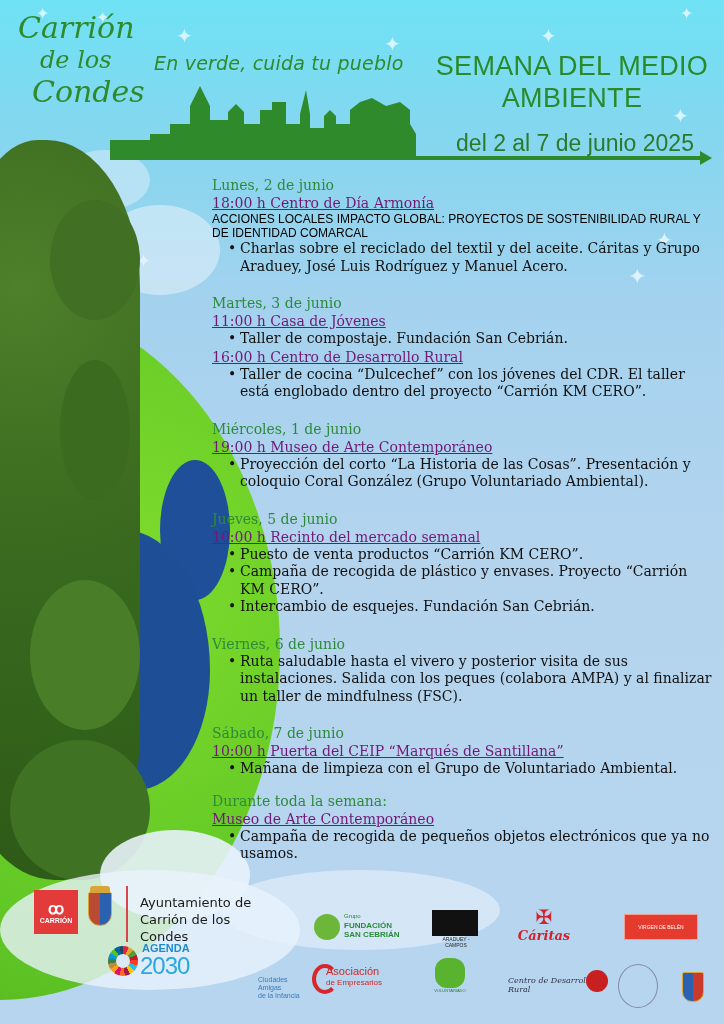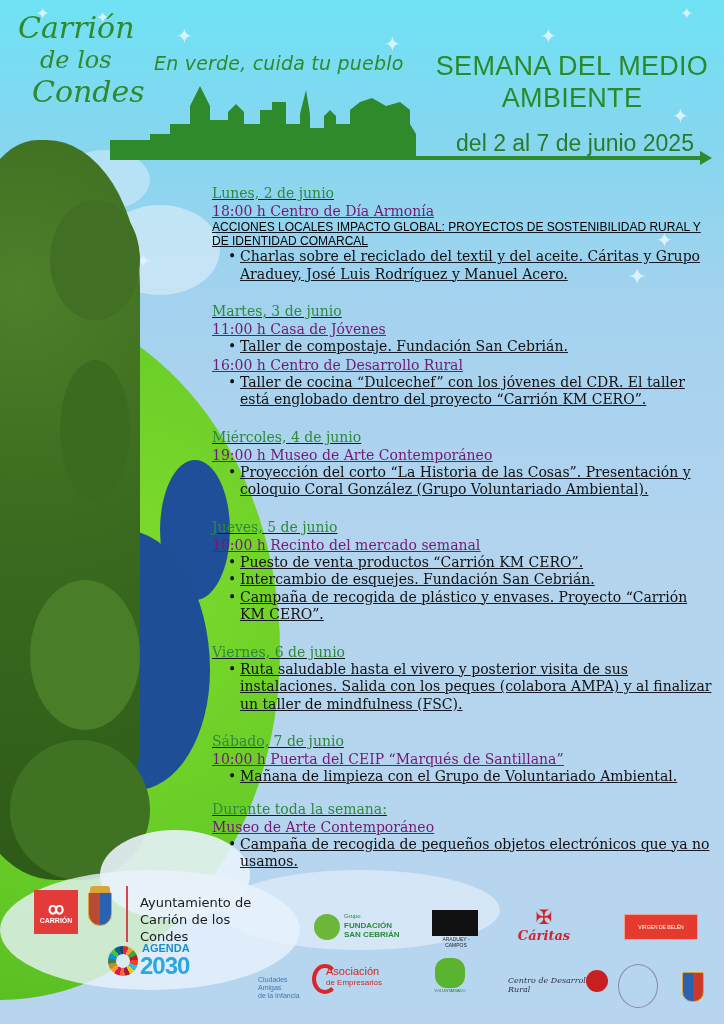--- a/index.html
+++ b/index.html
@@ -58,23 +58,22 @@
     .tree {
       position: absolute; left: -30px; top: 140px; width: 170px; height: 740px;
       background: radial-gradient(circle at 30% 20%, #4e7f2a 0%, #3a6b1f 40%, #2d5a17 100%);
       border-radius: 40% 55% 45% 50% / 15% 20% 20% 15%;
     }
     .tree-lobe { position: absolute; border-radius: 50%; background: #416f24; }
     .cloud { position: absolute; background: #e8f2fb; border-radius: 50%; }
 
     
     .content {
-      position: absolute; left: 212px; top: 185px; width: 500px;
+      position: absolute; left: 212px; top: 177px; width: 500px;
       font-family: "DejaVu Serif", serif;
-      text-decoration: underline;
     }
     .day { margin-bottom: 15px; }
     .day-title { color: #2e8a3a; font-size: 14px; line-height: 17px; }
     .venue { color: #701a75; font-size: 14px; line-height: 18px; text-decoration: underline; }
     .caps { font-family: "Liberation Sans", sans-serif; font-size: 12px; line-height: 14px; color: #000000; }
     ul.items { list-style: none; padding-left: 16px; }
     ul.items li { position: relative; padding-left: 12px; font-size: 14px; line-height: 17.5px; color: #111; }
     ul.items li::before { content: "•"; position: absolute; left: 0; top: 0; }
 
     
@@ -84,21 +83,21 @@
     .carrion-red .sym { font-size: 16px; line-height: 16px; }
     .shield { left: 88px; top: 12px; width: 24px; height: 34px; background: linear-gradient(90deg,#b94a33 50%, #2a61b0 50%); border-radius: 2px 2px 12px 12px; border: 1px solid #d9a53a; }
     .crown { left: 90px; top: 6px; width: 20px; height: 6px; background: #d9a53a; border-radius: 3px 3px 0 0; }
     .vbar { left: 126px; top: 6px; width: 2px; height: 56px; background: #d9454a; }
     .ayto { left: 140px; top: 14px; width: 140px; display: block; text-align: left; font-size: 13px; line-height: 17px; color: #1b1b1b; font-family: "DejaVu Sans", sans-serif; }
     .agenda { left: 108px; top: 62px; width: 120px; height: 40px; display: block; text-align: left; }
     .agenda .ring { position: absolute; left: 0; top: 4px; width: 30px; height: 30px; border-radius: 50%;
       background: conic-gradient(#e5243b 0 6%, #dda63a 6% 12%, #4c9f38 12% 18%, #c5192d 18% 24%, #ff3a21 24% 30%, #26bde2 30% 36%, #fcc30b 36% 42%, #a21942 42% 48%, #fd6925 48% 54%, #dd1367 54% 60%, #fd9d24 60% 66%, #bf8b2e 66% 72%, #3f7e44 72% 78%, #0a97d9 78% 84%, #56c02b 84% 90%, #00689d 90% 96%, #19486a 96% 100%); }
     .agenda .ring::after { content: ""; position: absolute; left: 8px; top: 8px; width: 14px; height: 14px; border-radius: 50%; background: #dbe9f6; }
     .agenda .a-label { position: absolute; left: 34px; top: 0; font-size: 11px; font-weight: bold; color: #1e8ccb; }
-    .agenda .a-num { position: absolute; left: 32px; top: 10px; font-size: 24px; font-weight: bold; color: #2aa6e0; letter-spacing: -1px; }
+    .agenda .a-num { position: absolute; left: 32px; top: 10px; font-size: 24px; font-weight: normal; color: #2aa6e0; letter-spacing: -1px; }
     .carrion-km { left: 28px; top: 86px; width: 120px; height: 50px; display: block; text-align: left; }
     .carrion-km .leaf { position: absolute; left: 0; top: 6px; width: 18px; height: 26px; border-radius: 0 100% 0 100%; background: #5aa33a; }
     .carrion-km .word { position: absolute; left: 16px; top: 0; font-family: "DejaVu Serif", serif; font-size: 30px; color: #2a3a3a; }
     .carrion-km .km { position: absolute; left: 42px; top: 40px; font-size: 6px; color: #6a8a3a; }
     .ciudades { left: 258px; top: 96px; width: 60px; display: block; text-align: left; font-size: 7px; line-height: 8px; color: #3a7ab8; }
     .sanceb { left: 314px; top: 30px; width: 90px; height: 36px; display: block; text-align: left; }
     .sanceb .clover { position: absolute; left: 0; top: 4px; width: 26px; height: 26px; border-radius: 50%; background: #6cb63a; }
     .sanceb .t { position: absolute; left: 30px; top: 2px; font-size: 8px; line-height: 9px; color: #2a8a3a; font-weight: bold; }
     .araduey { left: 432px; top: 30px; width: 48px; height: 38px; display: block; }
     .araduey .box { width: 46px; height: 26px; background: #111; }
@@ -188,34 +187,34 @@
     <ul class="items">
       <li>Taller de compostaje. Fundación San Cebrián.</li>
     </ul>
     <div class="venue">16:00 h Centro de Desarrollo Rural</div>
     <ul class="items">
       <li>Taller de cocina “Dulcechef” con los jóvenes del CDR. El taller está englobado dentro del proyecto “Carrión KM CERO”.</li>
     </ul>
   </div>
 
   <div class="day" style="margin-top:20px;">
-    <div class="day-title">Miércoles, 4 de junio</div>
+    <div class="day-title">Miércoles, 1 de junio</div>
     <div class="venue">19:00 h Museo de Arte Contemporáneo</div>
     <ul class="items">
       <li>Proyección del corto “La Historia de las Cosas”. Presentación y coloquio Coral González (Grupo Voluntariado Ambiental).</li>
     </ul>
   </div>
 
   <div class="day" style="margin-top:20px;">
     <div class="day-title">Jueves, 5 de junio</div>
     <div class="venue">10:00 h Recinto del mercado semanal</div>
     <ul class="items">
       <li>Puesto de venta productos “Carrión KM CERO”.</li>
+      <li>Campaña de recogida de plástico y envases. Proyecto “Carrión KM CERO”.</li>
       <li>Intercambio de esquejes. Fundación San Cebrián.</li>
-      <li>Campaña de recogida de plástico y envases. Proyecto “Carrión KM CERO”.</li>
     </ul>
   </div>
 
   <div class="day" style="margin-top:20px;">
     <div class="day-title">Viernes, 6 de junio</div>
     <ul class="items">
       <li>Ruta saludable hasta el vivero y posterior visita de sus instalaciones. Salida con los peques (colabora AMPA) y al finalizar un taller de mindfulness (FSC).</li>
     </ul>
   </div>
 

